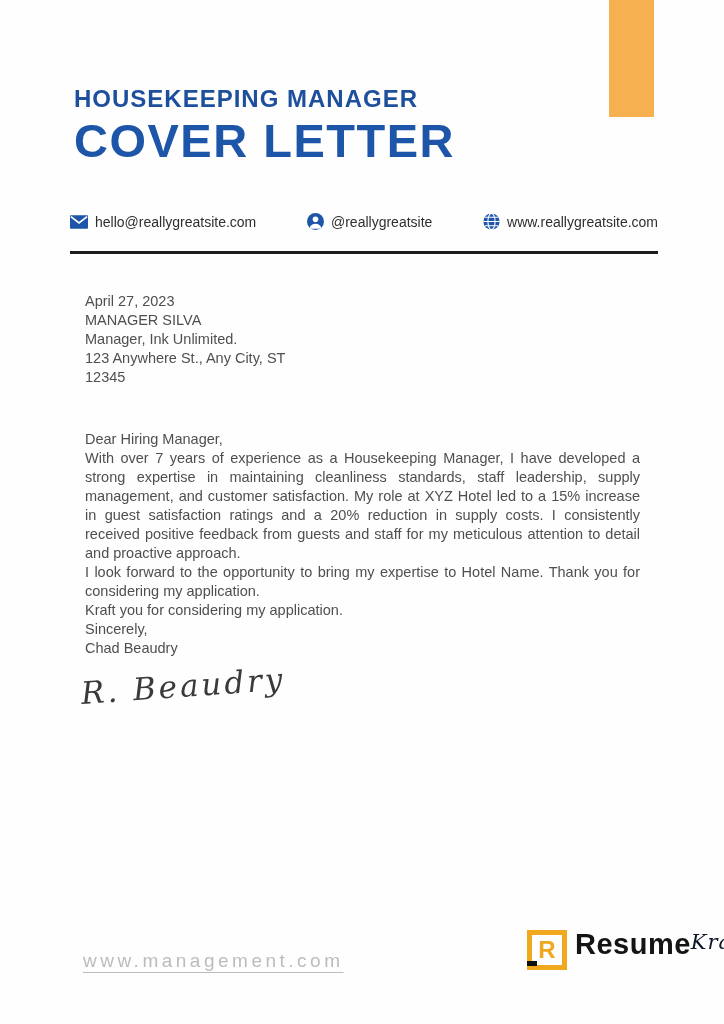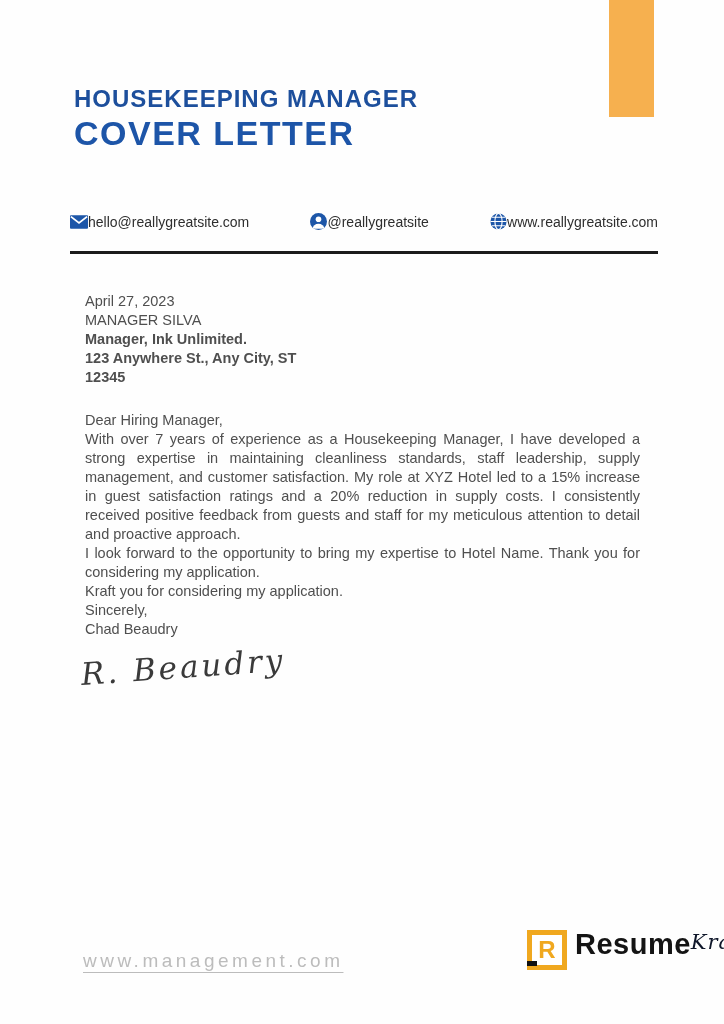--- a/index.html
+++ b/index.html
@@ -19,50 +19,50 @@
     background:#F6B04F;
   }
 
   
   .header{position:absolute;left:74px;top:86px;}
   .header-subtitle{
     font-size:24px;font-weight:700;color:#1D4F9C;
     letter-spacing:1px;line-height:1.1;
   }
   .header-title{
-    font-size:34px;font-weight:800;color:#1D55A8;
+    font-size:47px;font-weight:800;color:#1D55A8;
     letter-spacing:1.5px;line-height:1.05;margin-top:4px;
   }
 
   
   .contact-row{
     position:absolute;left:70px;right:66px;top:213px;
     display:flex;justify-content:space-between;align-items:center;
   }
   .contact-item{
-    display:flex;align-items:center;
+    display:flex;align-items:center;gap:7px;
     font-size:14px;color:#2e2e2e;font-weight:500;
     cursor:pointer;
   }
   .contact-item .ic{display:flex;align-items:center;}
 
   .divider{
     position:absolute;left:70px;right:66px;top:251px;height:3px;
     background:#1c1c1c;
   }
 
   
   .letter{
     position:absolute;left:85px;top:292px;width:555px;
     font-size:14.5px;line-height:19px;color:#4f4f4f;
   }
   .letter p{margin:0;}
   .date{margin-bottom:18px;}
   .recipient-name{margin-bottom:22px;}
-  .address-block{margin-bottom:24px;font-weight:bold;}
+  .address-block{margin-bottom:43px;}
   .salutation{margin-bottom:22px;}
   .para{text-align:justify;}
   .para1{margin-bottom:17px;}
   .para2{margin-bottom:20px;}
   .para3{margin-bottom:20px;}
   .closing-block{margin-bottom:12px;}
 
   .signature{
     font-family:"DejaVu Serif", serif;
     font-style:italic;

